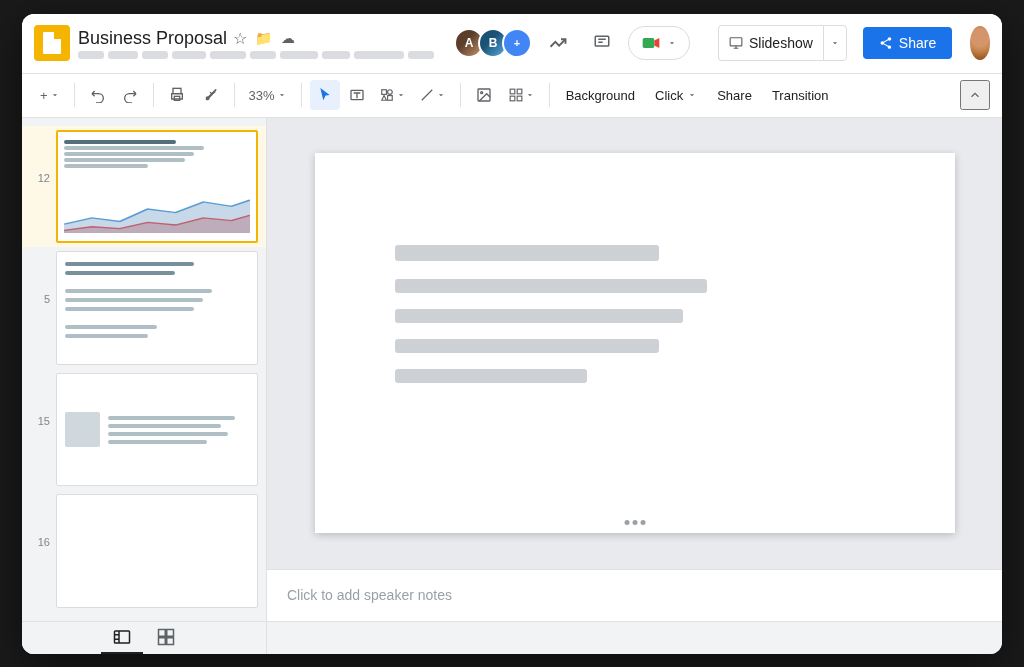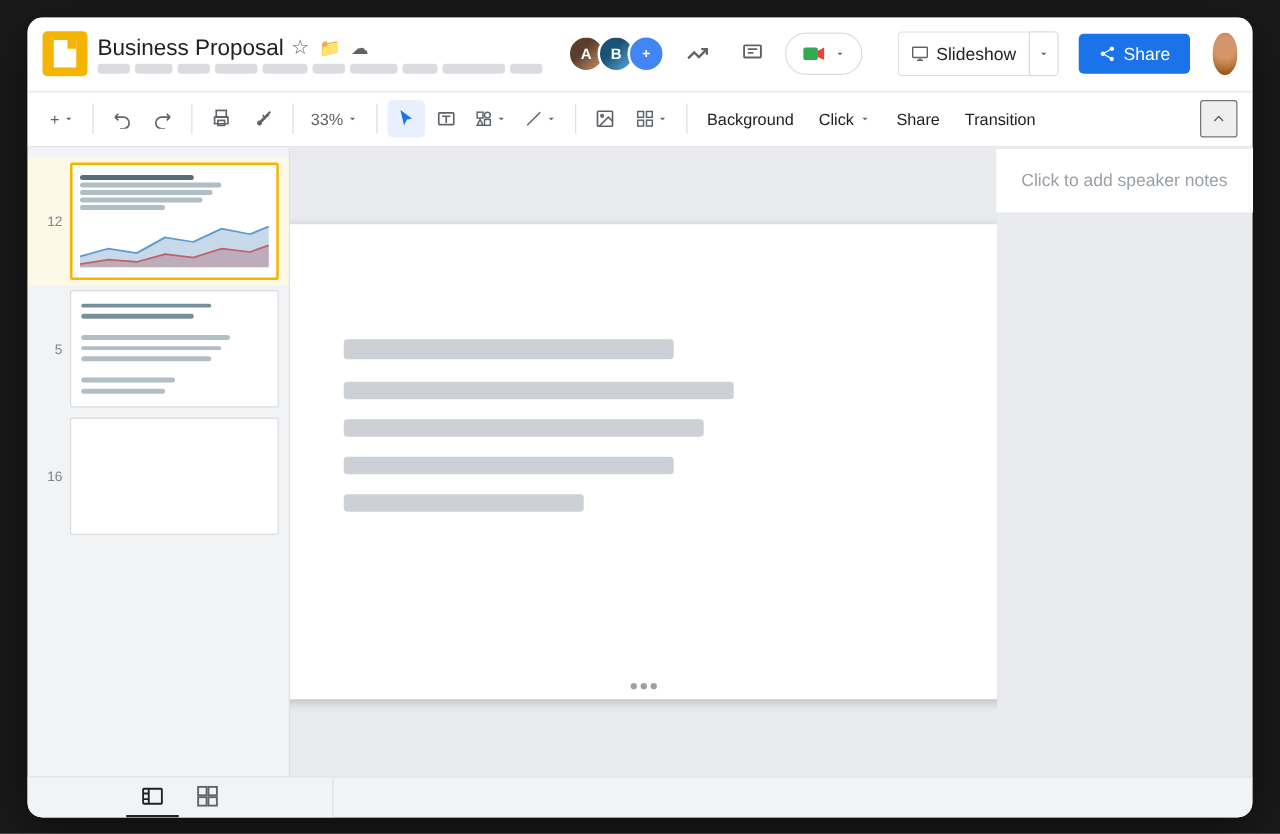--- a/index.html
+++ b/index.html
@@ -380,21 +380,21 @@
       padding: 8px;
       display: flex;
       flex-direction: column;
       height: 100%;
       gap: 4px;
     }
     
     .canvas-area {
       flex: 1;
       display: flex;
-      flex-direction: row;
+      flex-direction: column;
       background: #e8eaed;
       position: relative;
     }
     .canvas-scroll {
       flex: 1;
       display: flex;
       align-items: center;
       justify-content: center;
       overflow: auto;
       padding: 20px;
@@ -779,20 +779,34 @@
             <div class="s14-line" style="width:80%;"></div>
             <div class="s14-line" style="width:75%;"></div>
             <div class="s14-line" style="width:70%;"></div>
             <div style="height:4px;"></div>
             <div class="s14-line" style="width:50%;"></div>
             <div class="s14-line" style="width:45%;"></div>
           </div>
         </div>
       </div>
 
+      <div class="slide-item">
+        <span class="slide-number">15</span>
+        <div class="slide-thumb">
+          <div class="s15-content">
+            <div class="s15-box"></div>
+            <div class="s15-lines">
+              <div class="s15-line" style="width:90%;"></div>
+              <div class="s15-line" style="width:80%;"></div>
+              <div class="s15-line" style="width:85%;"></div>
+              <div class="s15-line" style="width:70%;"></div>
+            </div>
+          </div>
+        </div>
+      </div>
 
       <div class="slide-item">
         <span class="slide-number">16</span>
         <div class="slide-thumb">
           <div class="s16-content">
             
             
             
             
             

